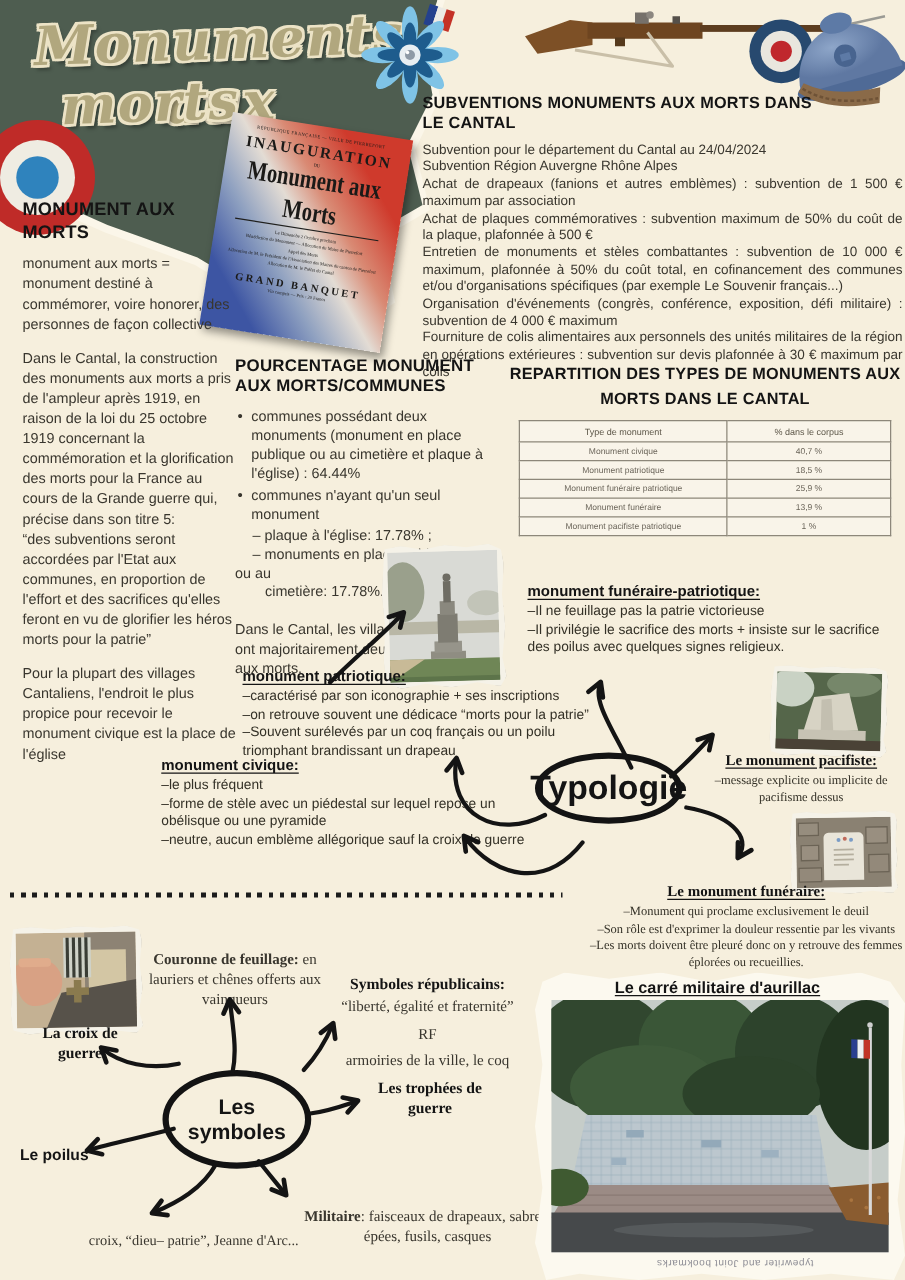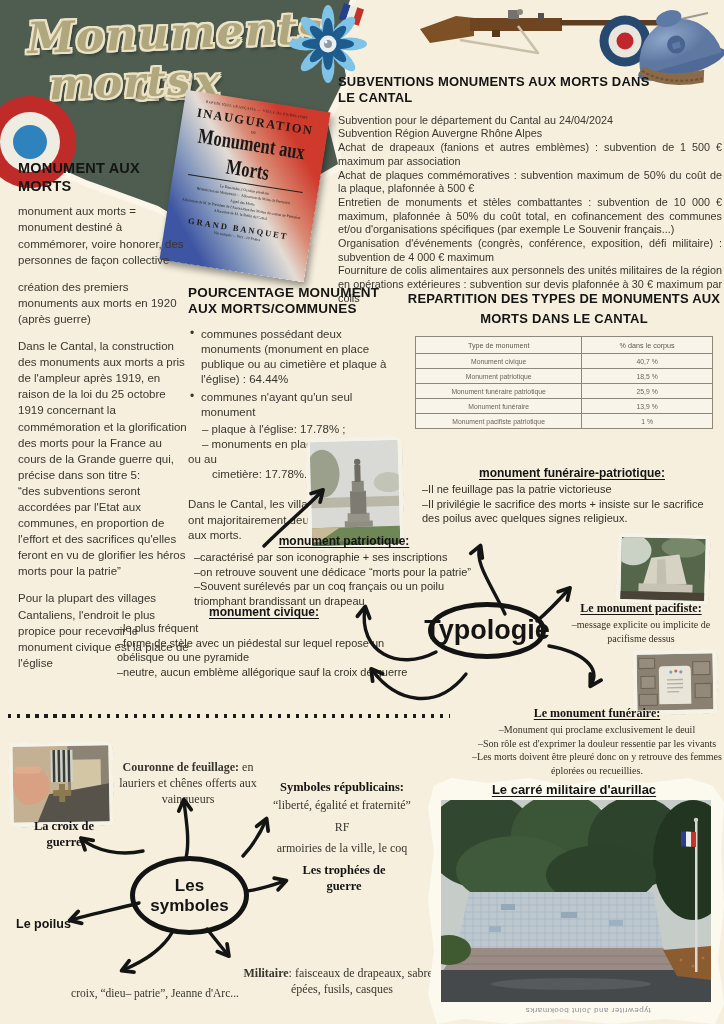--- a/index.html
+++ b/index.html
@@ -49,21 +49,21 @@
     border:1px solid #8d877a; text-align:center; color:#6b655a;
     font-size:6.8px; padding:3.5px 2px; font-weight:normal;
   }
   table.rep th{font-size:7.2px; color:#5d5749;}
   
   .photo{box-shadow:2px 3px 5px rgba(0,0,0,.25); background:#f5f2e8;}
   .torn{clip-path:polygon(3% 2%,16% 0%,34% 3%,52% 0%,70% 2%,88% 0%,98% 4%,100% 14%,98% 36%,100% 58%,97% 80%,100% 93%,95% 100%,76% 97%,55% 100%,34% 97%,14% 100%,2% 96%,0% 80%,2% 58%,0% 34%,2% 12%);}
   .photo svg{display:block;}
   .photo-pad{padding:5px;}
   
-  .map-h{font-weight:bold; font-size:12px; color:#141414; text-decoration:underline; text-underline-offset:2px; margin-bottom:2px;text-align:center;}
+  .map-h{font-weight:bold; font-size:12px; color:#141414; text-decoration:underline; text-underline-offset:2px; margin-bottom:2px;}
   .map-line{font-size:11px; line-height:1.33; color:#333026;}
   .map-line-sm{font-size:10px; line-height:1.35; color:#333026;}
   .centered{text-align:center;font-family:Liberation Serif, serif;}
   .bubble{
     border:5px solid #131313; border-radius:50%;
     display:flex; flex-direction:column; align-items:center; justify-content:center;
     background:transparent; box-sizing:border-box;
   }
   .bubble span{font-weight:bold; color:#141414; line-height:1.05;}
   .bubble-typo{left:428px; top:602px; width:118px; height:57px;}
@@ -207,21 +207,20 @@
     <div class="p-micro">Appel des Morts</div>
     <div class="p-micro">Allocution de M. le Président de l'Association des Maires du canton de Pierrefort</div>
     <div class="p-micro">Allocution de M. le Préfet du Cantal</div>
     <div class="p-banquet">GRAND BANQUET</div>
     <div class="p-micro">Vin compris — Prix : 20 Francs</div>
   </div>
 
   <div class="abs leftcol">
     <div class="h-black">MONUMENT AUX MORTS</div>
     <p>monument aux morts = monument destiné à commémorer, voire honorer, des personnes de façon collective</p>
-    <p>création des premiers monuments aux morts en 1920 (après guerre)</p>
     <p class="tight">Dans le Cantal, la construction des monuments aux morts a pris de l'ampleur après 1919, en raison de la loi du 25 octobre 1919 concernant la commémoration et la glorification des morts pour la France au cours de la Grande guerre qui, précise dans son titre 5:</p>
     <p>“des subventions seront accordées par l'Etat aux communes, en proportion de l'effort et des sacrifices qu'elles feront en vu de glorifier les héros morts pour la patrie”</p>
     <p>Pour la plupart des villages Cantaliens, l'endroit le plus propice pour recevoir le monument civique est la place de l'église</p>
   </div>
 
   <div class="abs subv">
     <div class="h-black">SUBVENTIONS MONUMENTS AUX MORTS DANS LE CANTAL</div>
     <div class="line">Subvention pour le département du Cantal au 24/04/2024</div>
     <div class="line">Subvention Région Auvergne Rhône Alpes</div>
     <div class="line">Achat de drapeaux (fanions et autres emblèmes) : subvention de 1 500 € maximum par association</div>
@@ -298,21 +297,21 @@
     <div class="map-line">–Il privilégie le sacrifice des morts + insiste sur le sacrifice des poilus avec quelques signes religieux.</div>
   </div>
 
   <div class="abs" style="left:194px; top:534px; width:300px;">
     <div class="map-h">monument patriotique:</div>
     <div class="map-line">–caractérisé par son iconographie + ses inscriptions</div>
     <div class="map-line">–on retrouve souvent une dédicace “morts pour la patrie”</div>
     <div class="map-line">–Souvent surélevés par un coq français ou un poilu triomphant brandissant un drapeau</div>
   </div>
 
-  <div class="abs" style="left:117px; top:605px; width:294px;">
+  <div class="abs" style="left:129px; top:605px; width:294px;">
     <div class="map-h">monument civique:</div>
     <div class="map-line">–le plus fréquent</div>
     <div class="map-line">–forme de stèle avec un piédestal sur lequel repose un obélisque ou une pyramide</div>
     <div class="map-line">–neutre, aucun emblème allégorique sauf la croix de guerre</div>
   </div>
 
   <div class="abs bubble bubble-typo">
     <span>Typologie</span>
   </div>
 

